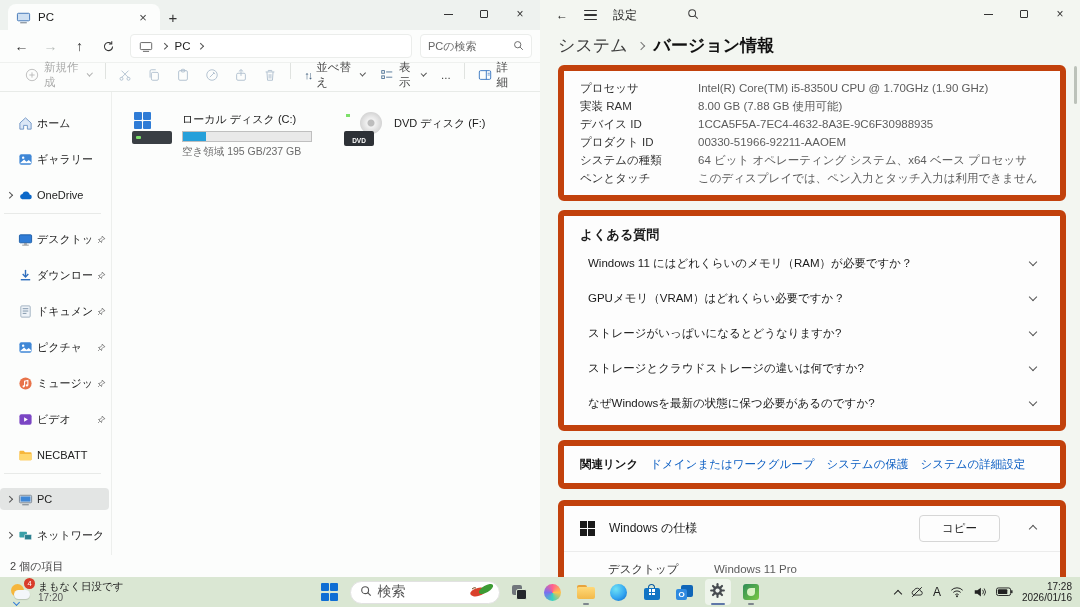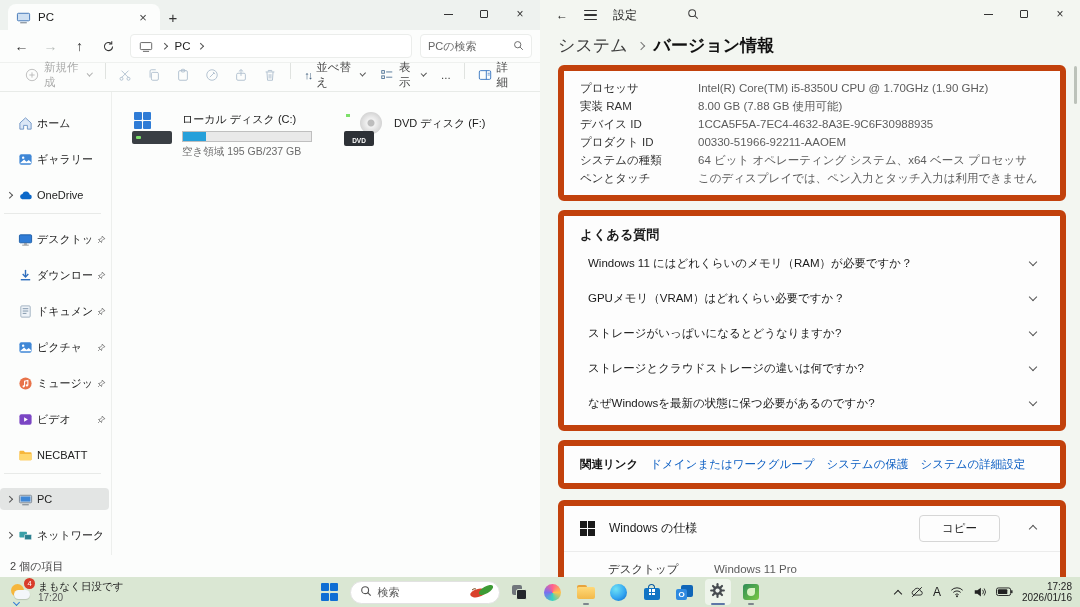--- a/index.html
+++ b/index.html
@@ -107,21 +107,21 @@
   .wcloud { position:absolute; left:4px; top:9px; width:16px; height:9px; border-radius:6px; background:#f3f6fa; box-shadow:0 1px 1px rgba(0,0,0,.15); }
   .badge { position:absolute; right:-3px; top:-3px; width:11px; height:11px; border-radius:50%; background:#d83b2a; color:#fff; font-size:7.5px; display:flex; align-items:center; justify-content:center; }
   .widget-chev { position:absolute; left:4px; bottom:-2px; width:5px; height:5px; border-right:1.5px solid #2f7cd6; border-bottom:1.5px solid #2f7cd6; transform:rotate(45deg); }
   .widget-text { display:flex; flex-direction:column; justify-content:center; line-height:12px; }
   .widget-l1 { font-size:10.5px; color:#222; }
   .widget-l2 { font-size:10px; color:#555; }
   .tb-center { margin:0 auto; display:flex; align-items:center; gap:7px; height:100%; }
   .start-logo { display:grid; grid-template-columns:8px 8px; grid-template-rows:8px 8px; gap:1.5px; }
   .start-logo span { background:#0f6ed4; border-radius:1px; }
   .tb-btn { width:26px; height:26px; display:flex; align-items:center; justify-content:center; border-radius:4px; position:relative; }
-  .search-pill { width:150px; height:23px; background:#fff; border:1px solid #e2e2e2; border-radius:12px; display:flex; align-items:center; gap:6px; padding:0 3px 0 9px; font-size:11px; color:#555; }
+  .search-pill { width:150px; height:23px; background:#fff; border:1px solid #e2e2e2; border-radius:12px; display:flex; align-items:center; gap:6px; padding:0 3px 0 9px; font-size:14px; color:#555; }
   .search-pill .spacer { flex:1; }
   .taskview-ic { position:relative; width:15px; height:15px; }
   .taskview-ic .back { position:absolute; left:0; top:0; width:10px; height:10px; background:#70767b; border-radius:2px; }
   .taskview-ic .front { position:absolute; right:0; bottom:0; width:11px; height:11px; background:#23272b; border-radius:2px; border:1.5px solid #dae7d3; }
   .tb-app { width:26px; height:26px; display:flex; align-items:center; justify-content:center; position:relative; border-radius:4px; }
   .tb-app.running::after { content:''; position:absolute; bottom:0px; left:50%; transform:translateX(-50%); width:6px; height:2.5px; border-radius:2px; background:#7e868d; }
   .tb-app.active { background:rgba(255,255,255,.55); }
   .tb-app.active::after { width:14px; background:#5f77a8; }
   .copilot-ic { width:17px; height:17px; border-radius:50%; background:conic-gradient(#ff5f8f,#ffc24b,#39d2c0,#7a6ff0,#ff5f8f); }
   .folder-ic { position:relative; width:18px; height:15px; }

